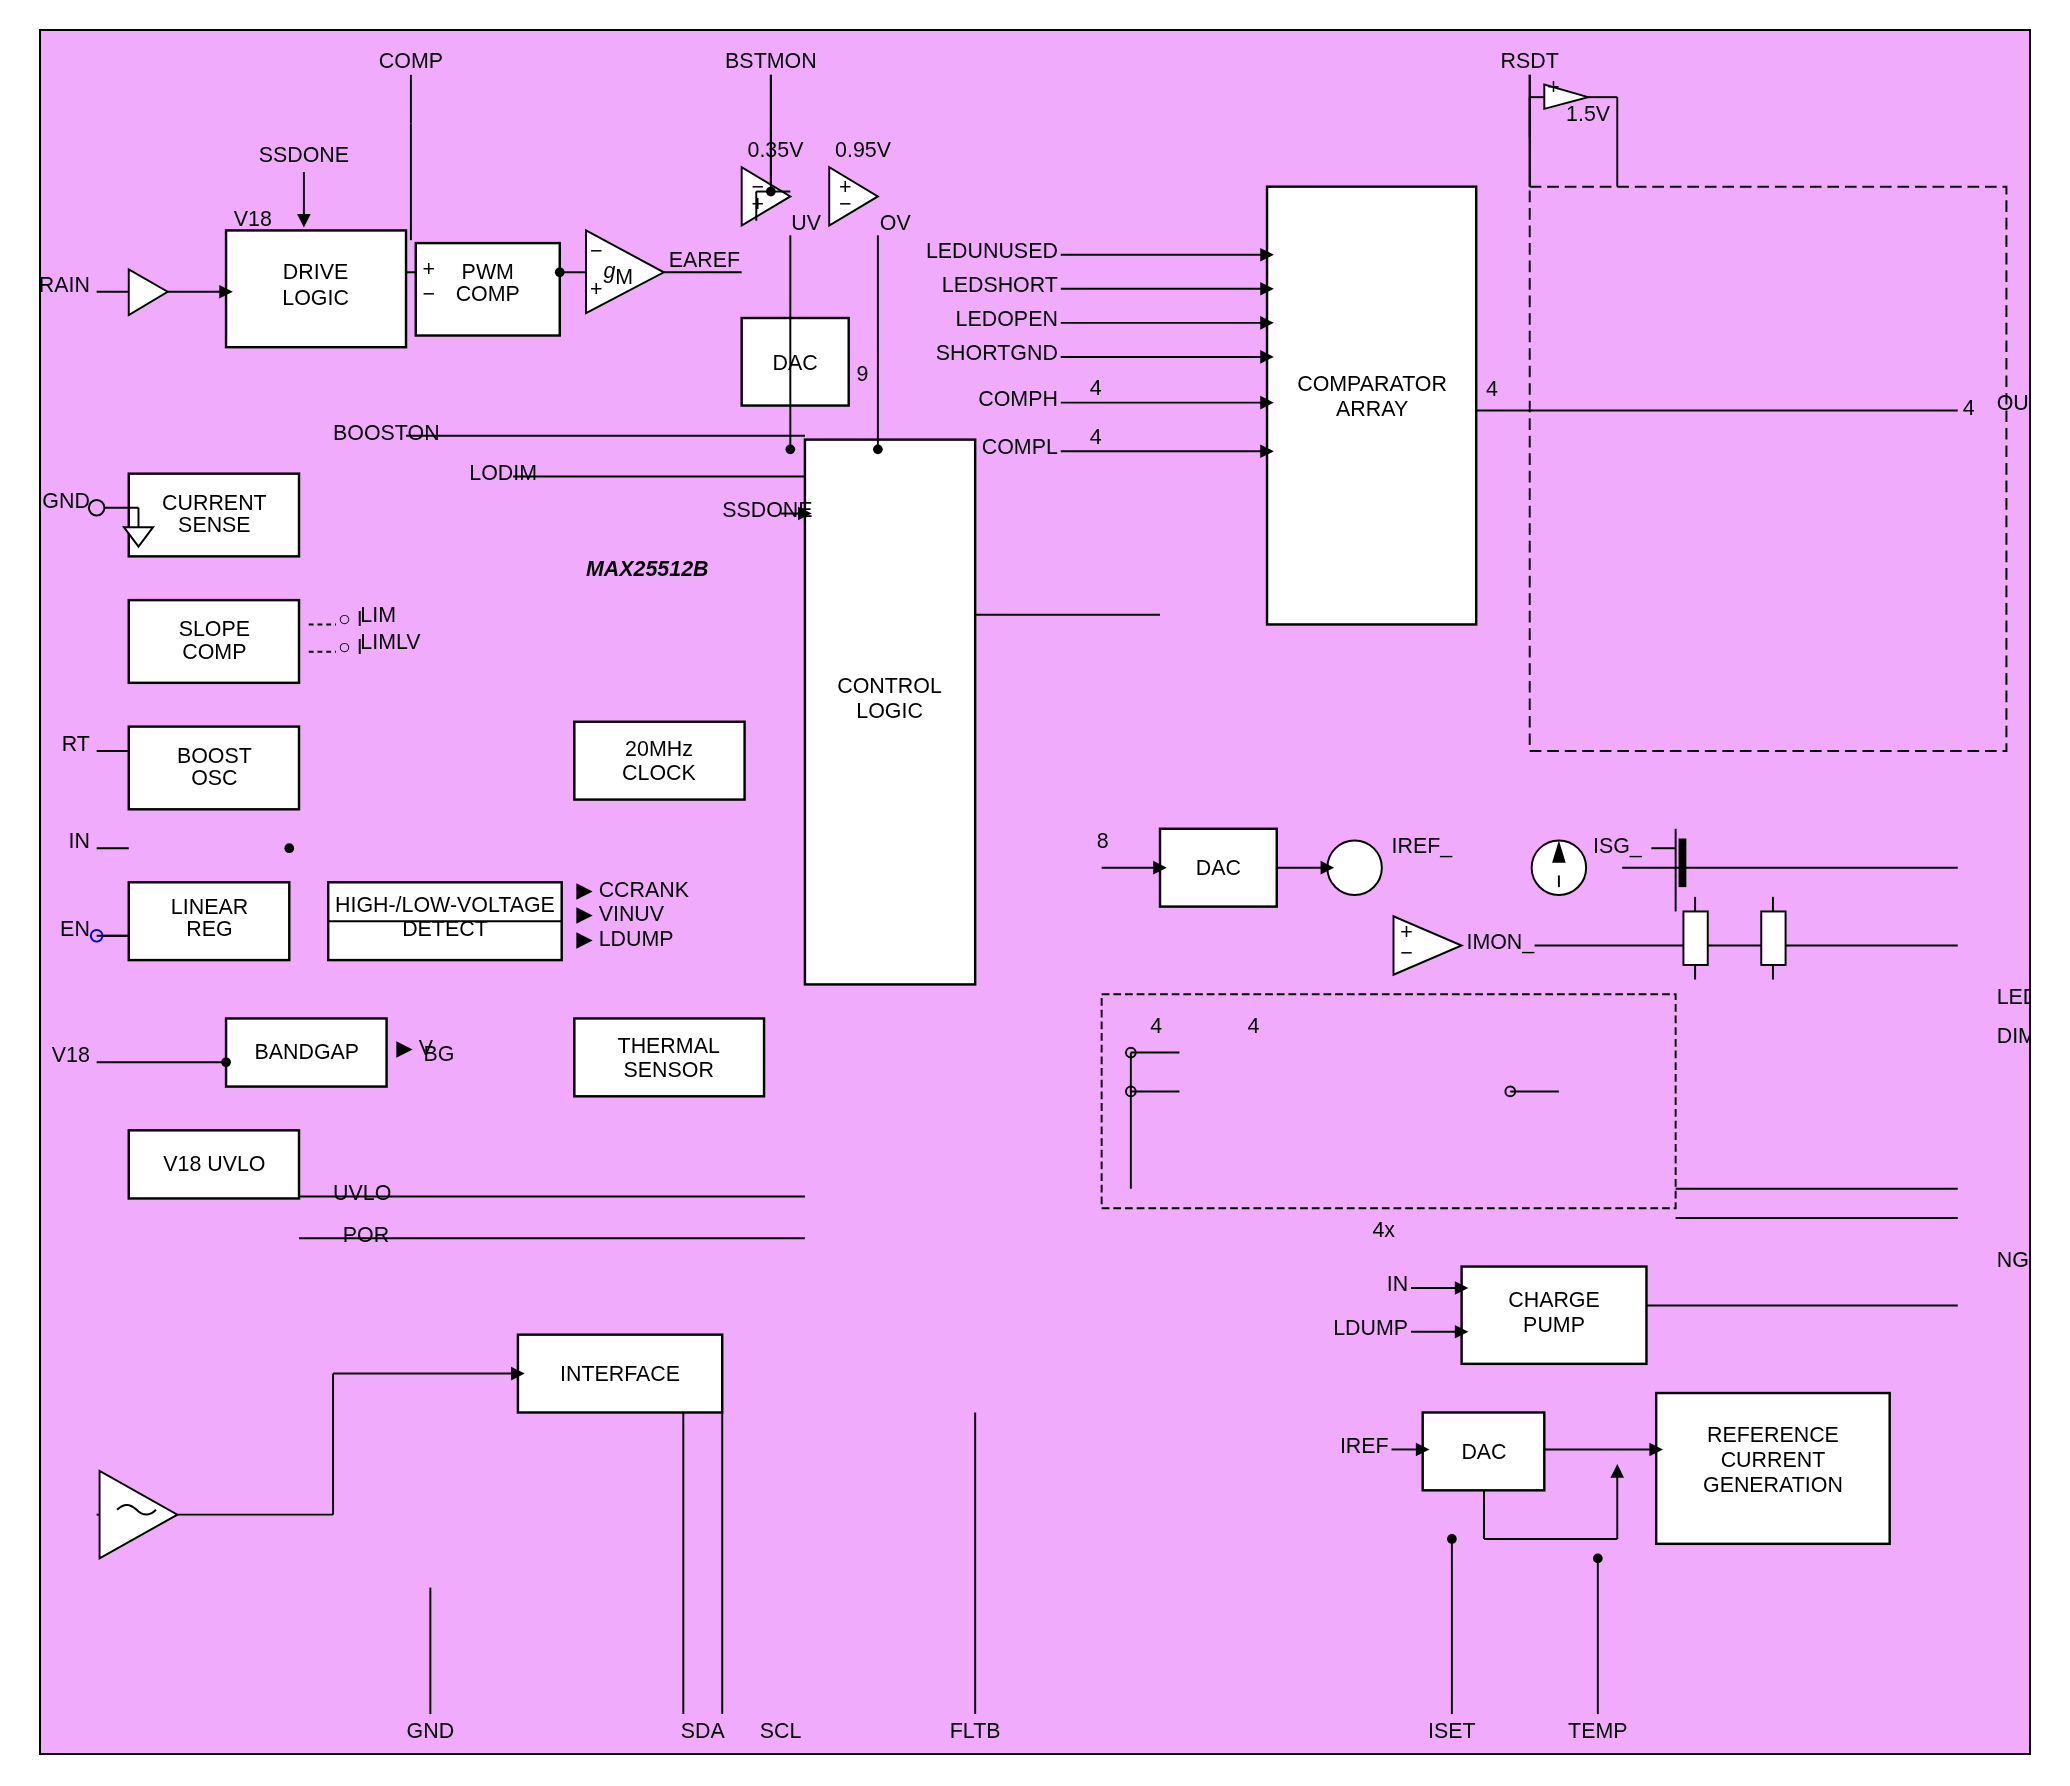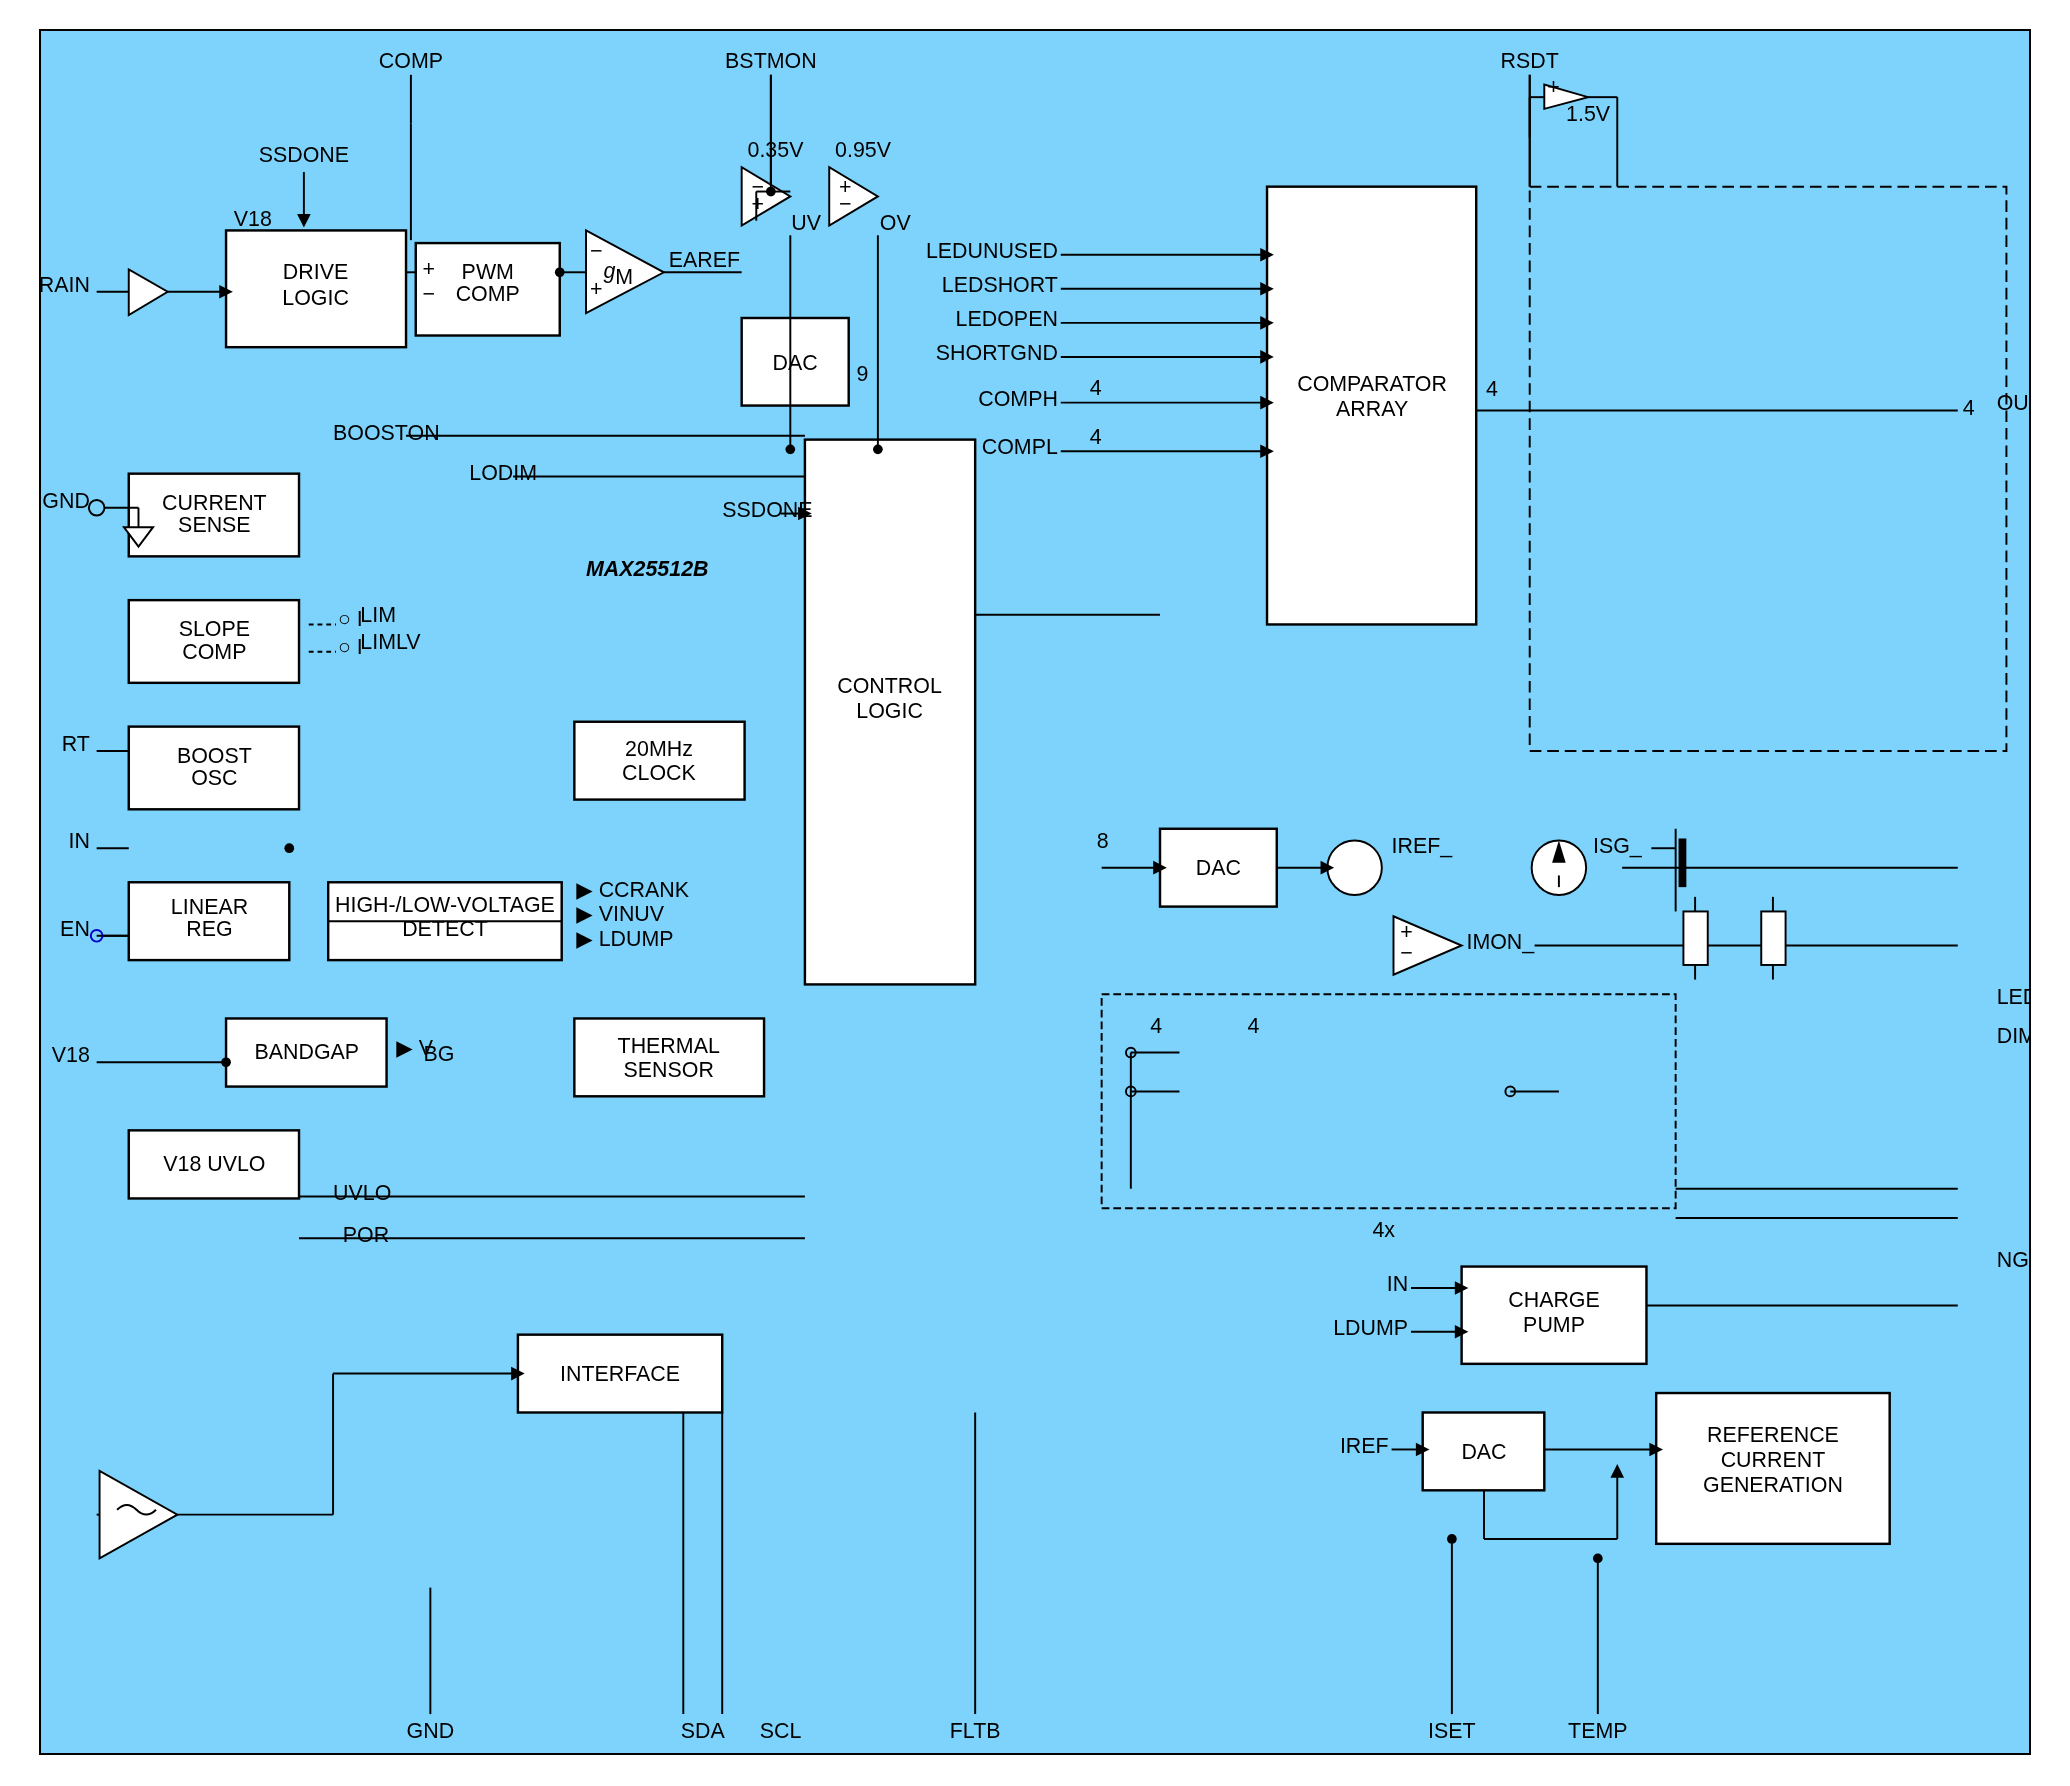--- a/index.html
+++ b/index.html
@@ -11,21 +11,21 @@
       overflow: hidden;
       position: relative;
     }
     .main-container {
       position: absolute;
       top: 29px;
       left: 39px;
       width: 1992px;
       height: 1726px;
       border: 2.9px solid #000;
-      background: #7dd3fc;
+      background: #f0abfc;
     }
     svg.diagram {
       position: absolute;
       top: 0; left: 0;
       width: 100%;
       height: 100%;
     }
     text {
       font-family: Arial, sans-serif;
       font-size: 22px;

